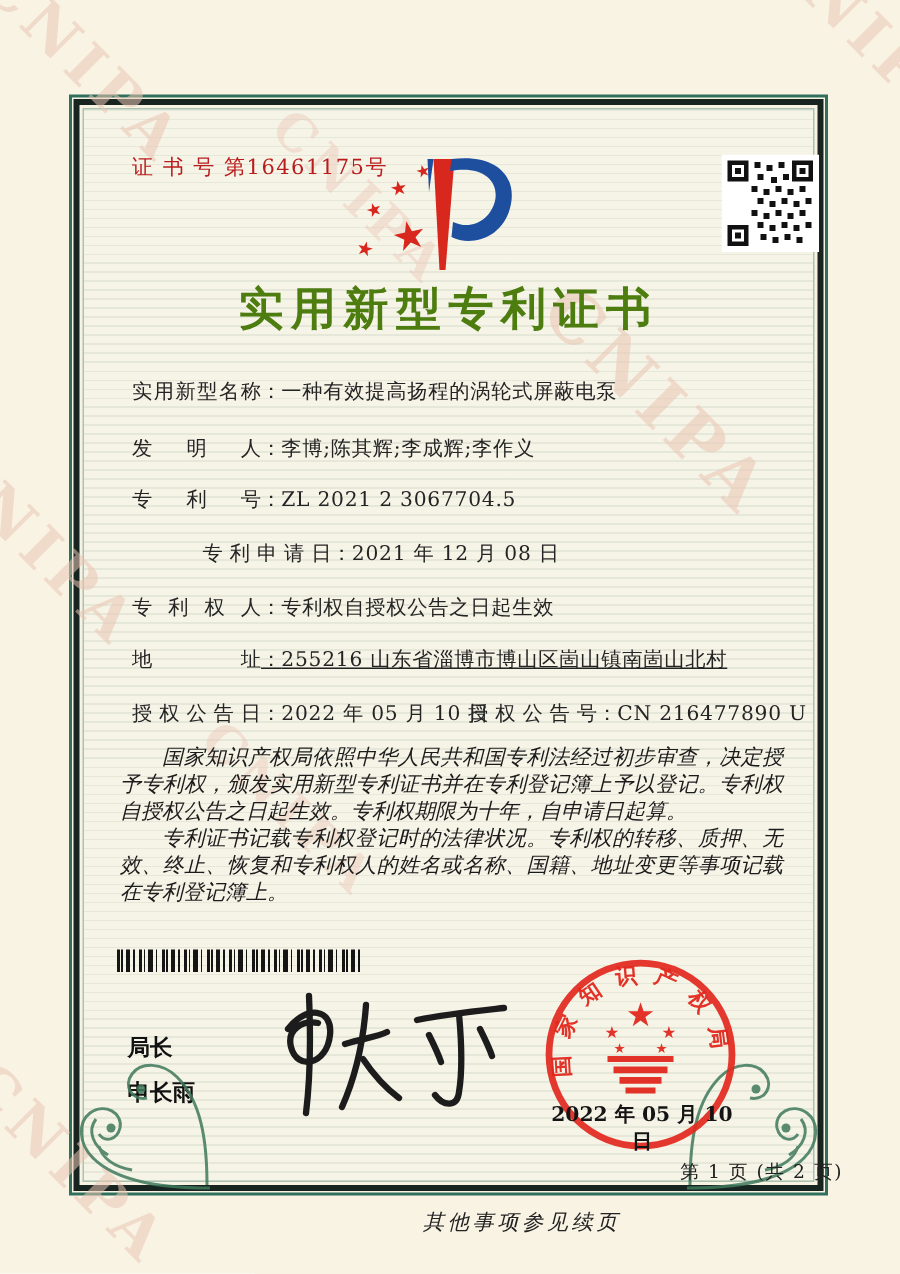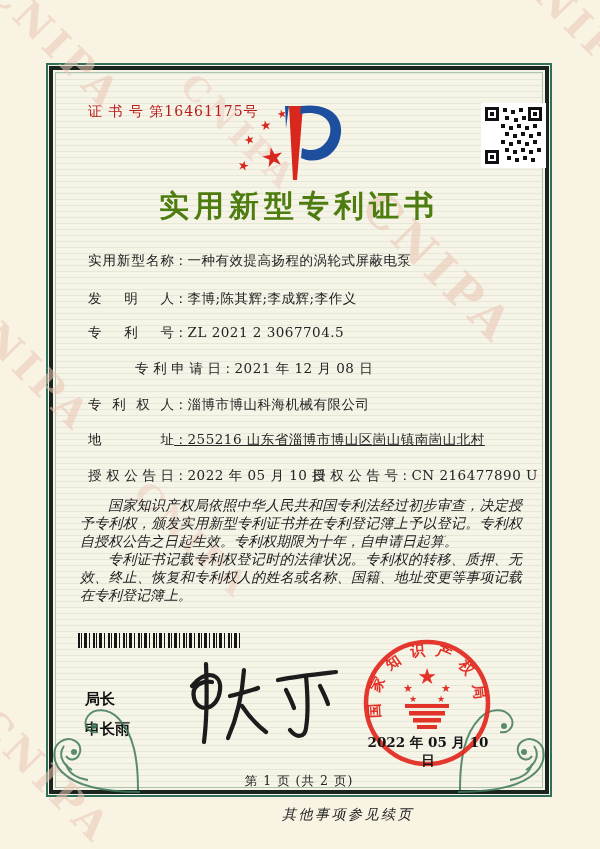--- a/index.html
+++ b/index.html
@@ -31,21 +31,21 @@
   .paras p{margin:0;text-indent:2em;}
   .barcode{left:78px;top:633px;width:163px;height:15px;background:
      repeating-linear-gradient(90deg,#151515 0 2px,transparent 2px 3px,#151515 3px 4px,
      transparent 4px 6px,#151515 6px 9px,transparent 9px 11px,#151515 11px 12px,transparent 12px 15px);}
   .director{left:85px;top:684px;font-family:"Liberation Sans",sans-serif;font-weight:bold;
             font-size:15px;line-height:30px;color:#111;}
   .autograph{left:178px;top:658px;}
   .seal{left:360px;top:636px;z-index:3;}
   .seal-date{left:363px;top:734px;width:130px;text-align:center;font-size:13.5px;font-weight:bold;
              color:#141414;z-index:4;letter-spacing:0;}
-  .page-num{left:46px;top:773px;width:506px;text-align:center;font-size:12.5px;letter-spacing:1px;}
+  .page-num{left:46px;top:773px;width:506px;text-align:right;font-size:12.5px;letter-spacing:1px;padding-left:10px;}
   .note{left:0;top:806px;width:600px;text-align:center;font-size:14px;font-style:italic;
         letter-spacing:2.5px;color:#222;margin-left:48px;}
   .flourish{z-index:2;opacity:0.85;}
 </style>
 </head>
 <body>
 
 <div class="sheet">
 
   <div class="frame">
@@ -130,21 +130,21 @@
   <div class="abs row" style="top:290px;">
     <span class="flabel">发明人</span><span>：</span><span class="fvalue">李博;陈其辉;李成辉;李作义</span>
   </div>
   <div class="abs row" style="top:324px;">
     <span class="flabel">专利号</span><span>：</span><span class="fvalue">ZL 2021 2 3067704.5</span>
   </div>
   <div class="abs row" style="top:360px;margin-left:47px;">
     <span class="flabel">专利申请日</span><span>：</span><span class="fvalue">2021 年 12 月 08 日</span>
   </div>
   <div class="abs row" style="top:396px;">
-    <span class="flabel">专利权人</span><span>：</span><span class="fvalue">淄博市博山科海机械有限公司</span>
+    <span class="flabel">专利权人</span><span>：</span><span class="fvalue">专利权自授权公告之日起生效</span>
   </div>
   <div class="abs row" style="top:431px;text-decoration:underline;">
     <span class="flabel">地址</span><span>：</span><span class="fvalue">255216  山东省淄博市博山区崮山镇南崮山北村</span>
   </div>
   <div class="abs row" style="top:467px;">
     <span class="flabel">授权公告日</span><span>：</span><span class="fvalue">2022 年 05 月 10 日</span>
     <span class="grant2"><span class="flabel">授权公告号</span><span>：</span><span class="fvalue">CN 216477890 U</span></span>
   </div>
 
   <div class="abs paras">

